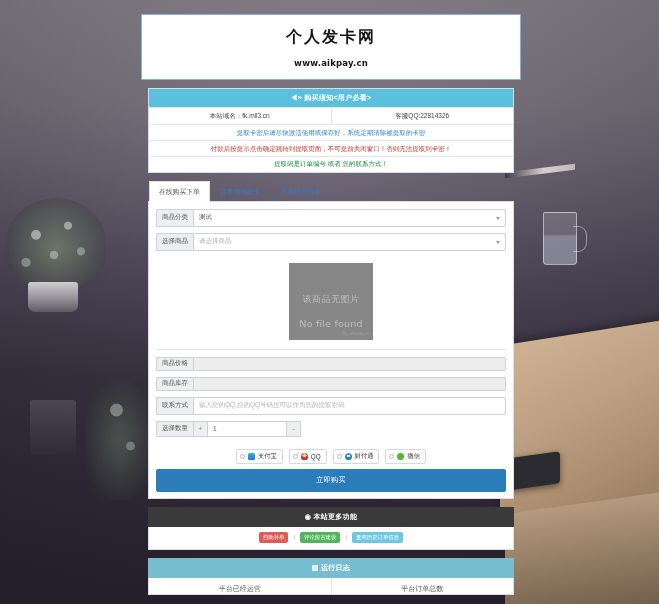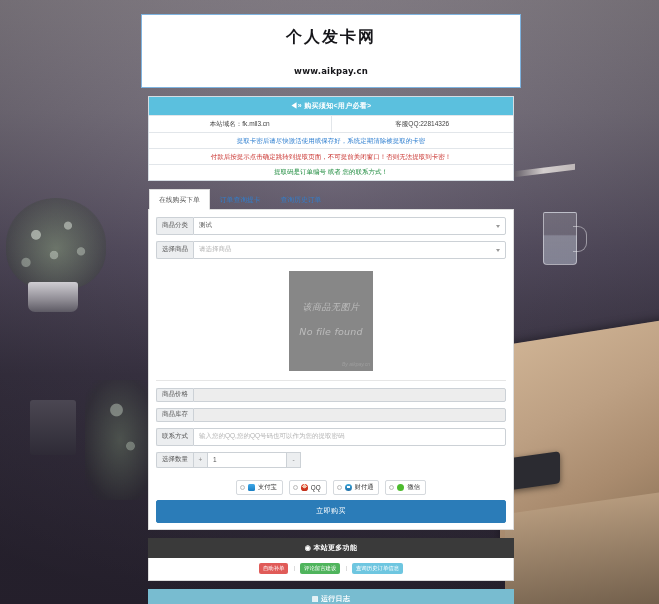--- a/index.html
+++ b/index.html
@@ -123,21 +123,21 @@
     letter-spacing: 2px;
     color: #16161a;
     line-height: 1.15;
   }
   .logo-url {
     font-family: "DejaVu Sans", sans-serif;
     font-weight: bold;
     font-size: 8.5px;
     color: #16161a;
     letter-spacing: .2px;
-    margin-top: 20px;
+    margin-top: 12px;
   }
   .spacer { height: 8px; }
 
   
   .container {
     width: 366px;
     margin-left: 7px;
     background: transparent;
   }
 
@@ -223,27 +223,26 @@
     width: 0; height: 0;
     border-left: 2.5px solid transparent;
     border-right: 2.5px solid transparent;
     border-top: 3px solid #999;
     display: inline-block;
   }
 
   
   .imgbox-wrap { text-align: center; padding: 6px 0 8px 0; }
   .imgbox {
-    width: 84px; height: 100px;
+    width: 84px; height: 77px;
     background: #878787;
     display: inline-block;
     position: relative;
     text-align: center;
     overflow: hidden;
-    font-style: italic;
   }
   .imgbox .l1 {
     color: #bdbdbd; font-size: 9px; margin-top: 30px; letter-spacing: .5px;
   }
   .imgbox .l2 {
     color: #bdbdbd; font-size: 9.5px; margin-top: 12px; letter-spacing: .2px;
     font-family: "DejaVu Sans", sans-serif;
   }
   .imgbox .wm {
     position: absolute; right: 3px; bottom: 4px;

